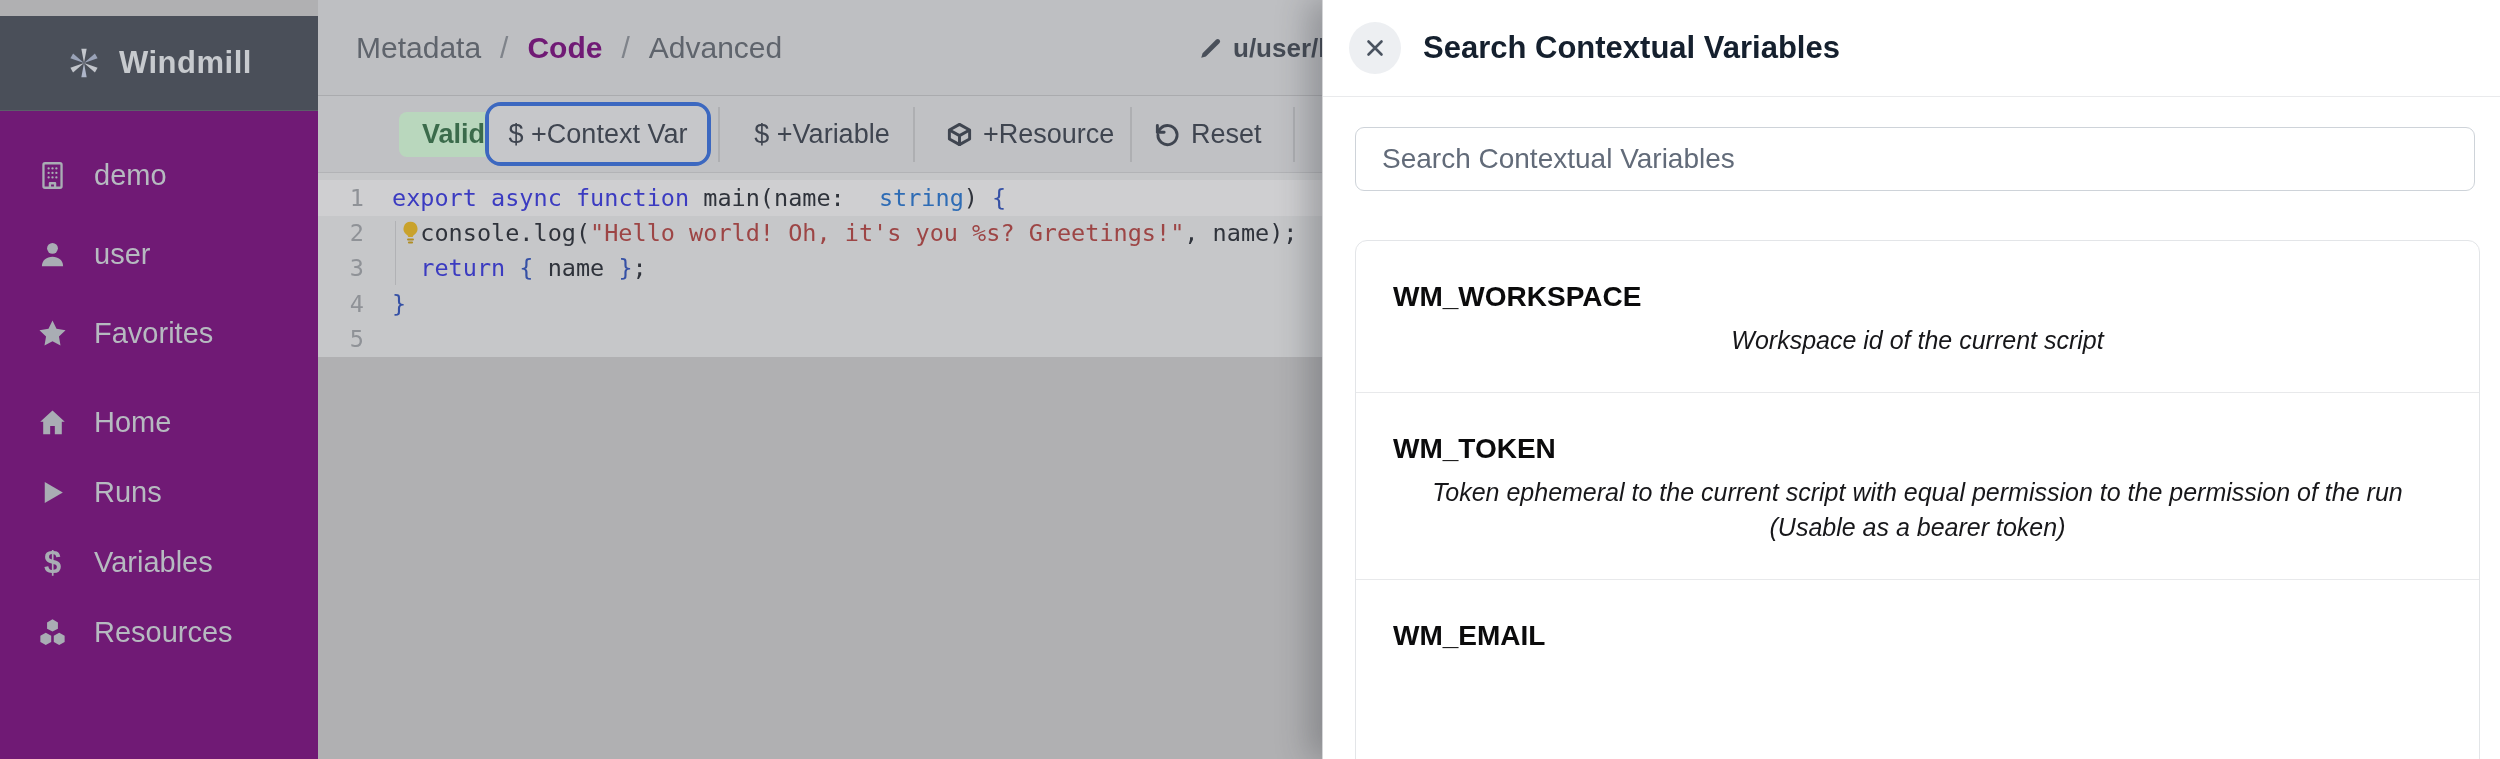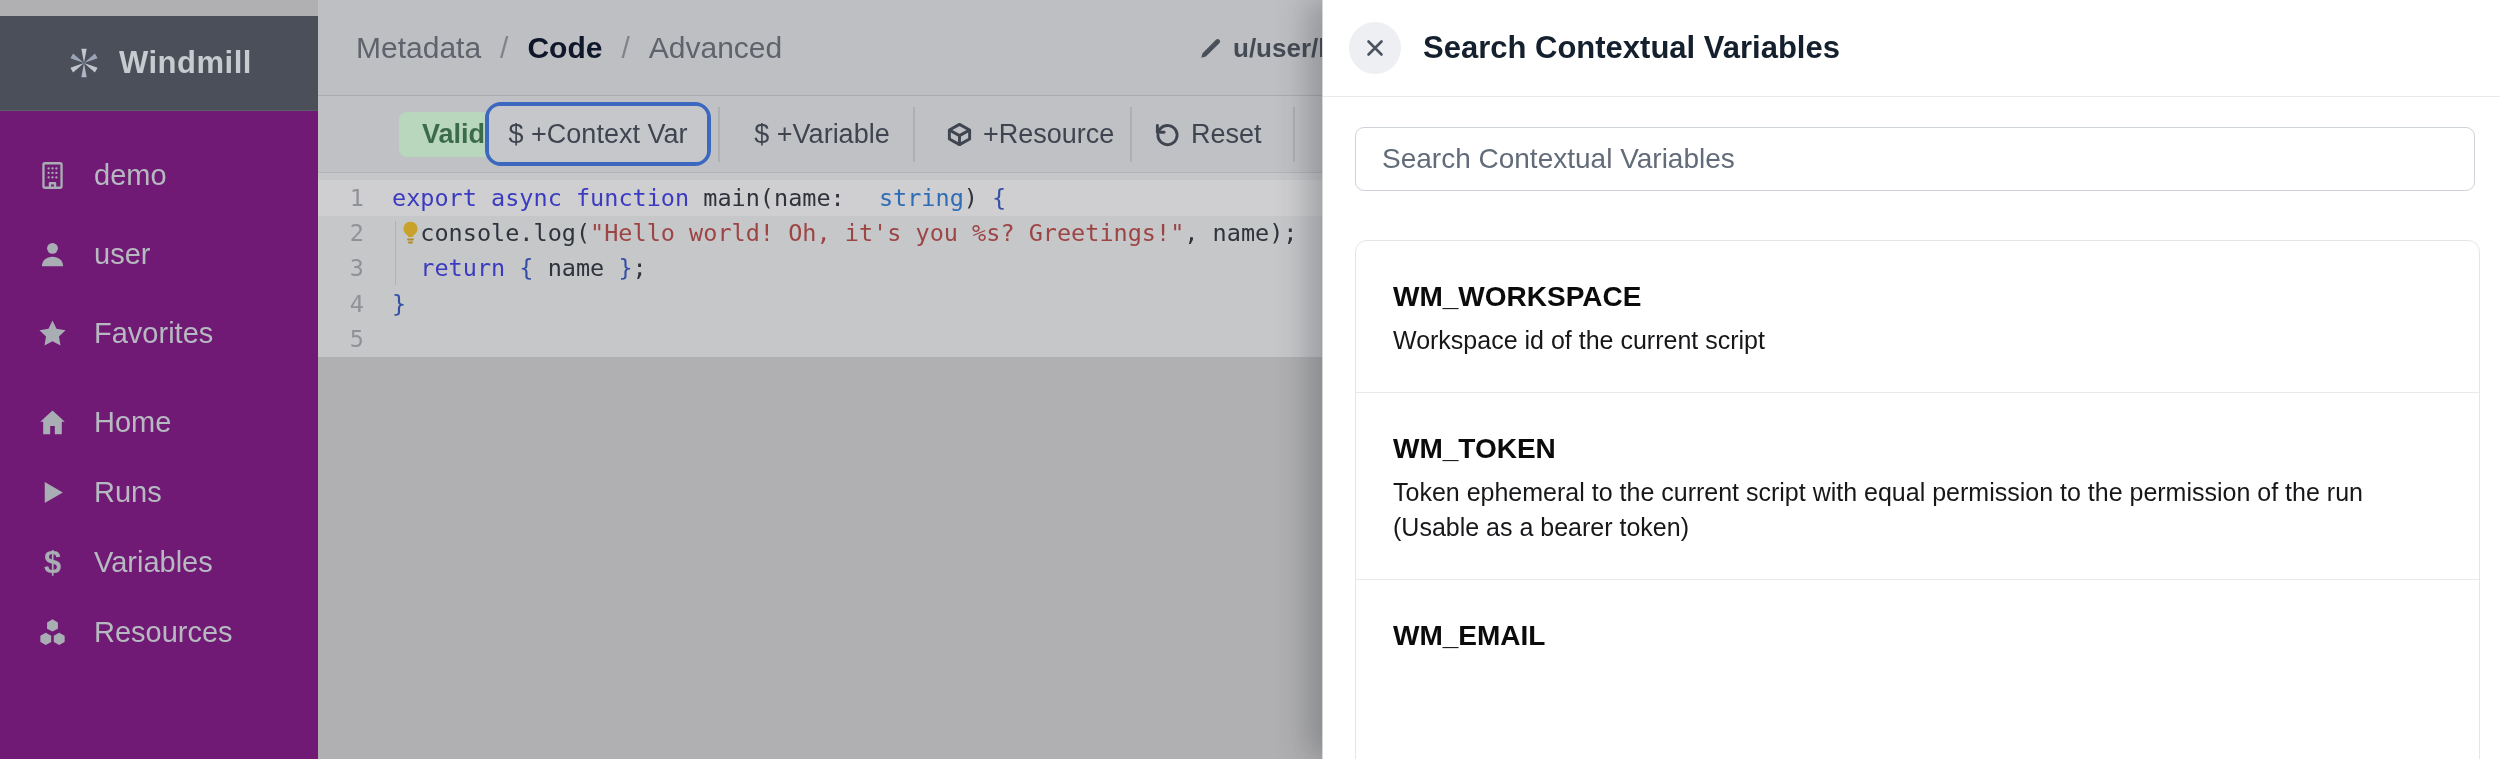--- a/index.html
+++ b/index.html
@@ -27,21 +27,21 @@
   .dollar-glyph{font-size:31px;font-weight:700;color:#a9adb4;line-height:31px;}
   .s-label{font-size:29px;color:#b6bac0;font-weight:500;}
   .sidebar-bottom{position:absolute;left:0;bottom:0;width:100%;height:13px;background:#373b43;}
 
   
   .main{position:absolute;left:318px;top:0;width:1004px;height:759px;background:#b0b0b2;}
   .topbar{position:absolute;left:0;top:0;width:100%;height:96px;background:#bebfc2;
     border-bottom:1px solid #aaabae;box-sizing:border-box;display:flex;align-items:center;}
   .crumbs{display:flex;align-items:center;gap:19px;padding-left:38px;font-size:30px;}
   .tab{color:#5f646c;cursor:pointer;}
-  .tab.active{color:#0f172a;font-weight:700;}
+  .tab.active{color:#701a75;font-weight:700;}
   .crumb-sep{color:#7f838a;font-size:30px;}
   .script-path{position:absolute;left:880px;top:0;height:96px;display:flex;align-items:center;gap:9px;
     color:#454b55;font-size:26px;font-weight:600;white-space:nowrap;cursor:pointer;}
   .pencil svg{width:26px;height:26px;display:block;}
 
   .toolbar{position:absolute;left:0;top:96px;width:100%;height:77px;background:#c0c1c4;
     border-bottom:1px solid #b2b3b6;box-sizing:border-box;}
   .valid-badge{position:absolute;left:45px;top:16px;height:45px;line-height:45px;padding:0 23px;
     background:#b9d7bd;color:#3b6b4b;font-size:27px;font-weight:600;border-radius:8px;margin-left:36px;}
   .focus-ring{position:absolute;left:167px;top:6px;width:226px;height:64px;border:4px solid #3c68c0;
@@ -80,21 +80,21 @@
   .drawer-title{font-size:31px;font-weight:700;color:#15202e;}
   .search-input{position:absolute;left:32px;top:127px;width:1120px;height:64px;box-sizing:border-box;
     border:1px solid #ced3d9;border-radius:9px;font-family:"Liberation Sans",sans-serif;
     font-size:28px;color:#30343c;padding:0 26px;outline:none;background:#fff;}
   .search-input::placeholder{color:#626b79;}
   .var-card{position:absolute;left:32px;top:240px;width:1125px;box-sizing:border-box;
     border:1px solid #e3e5e8;border-radius:12px;background:#fff;overflow:hidden;min-height:560px;}
   .var-item{padding:40px 37px 34px;border-bottom:1px solid #e8e9eb;cursor:pointer;}
   .var-item:last-child{border-bottom:none;}
   .var-name{font-size:28px;font-weight:700;color:#0b0b0c;}
-  .var-desc{font-size:25px;color:#17171a;line-height:35px;margin-top:10px;}
+  .var-desc{font-size:25px;font-style:italic;color:#17171a;line-height:35px;margin-top:10px;text-align:center;}
 </style>
 </head>
 <body>
 
 <div class="app">
 
   <aside class="sidebar">
     <div class="logo-row">
       <span class="logo-icon">
         <svg viewBox="0 0 24 24">

